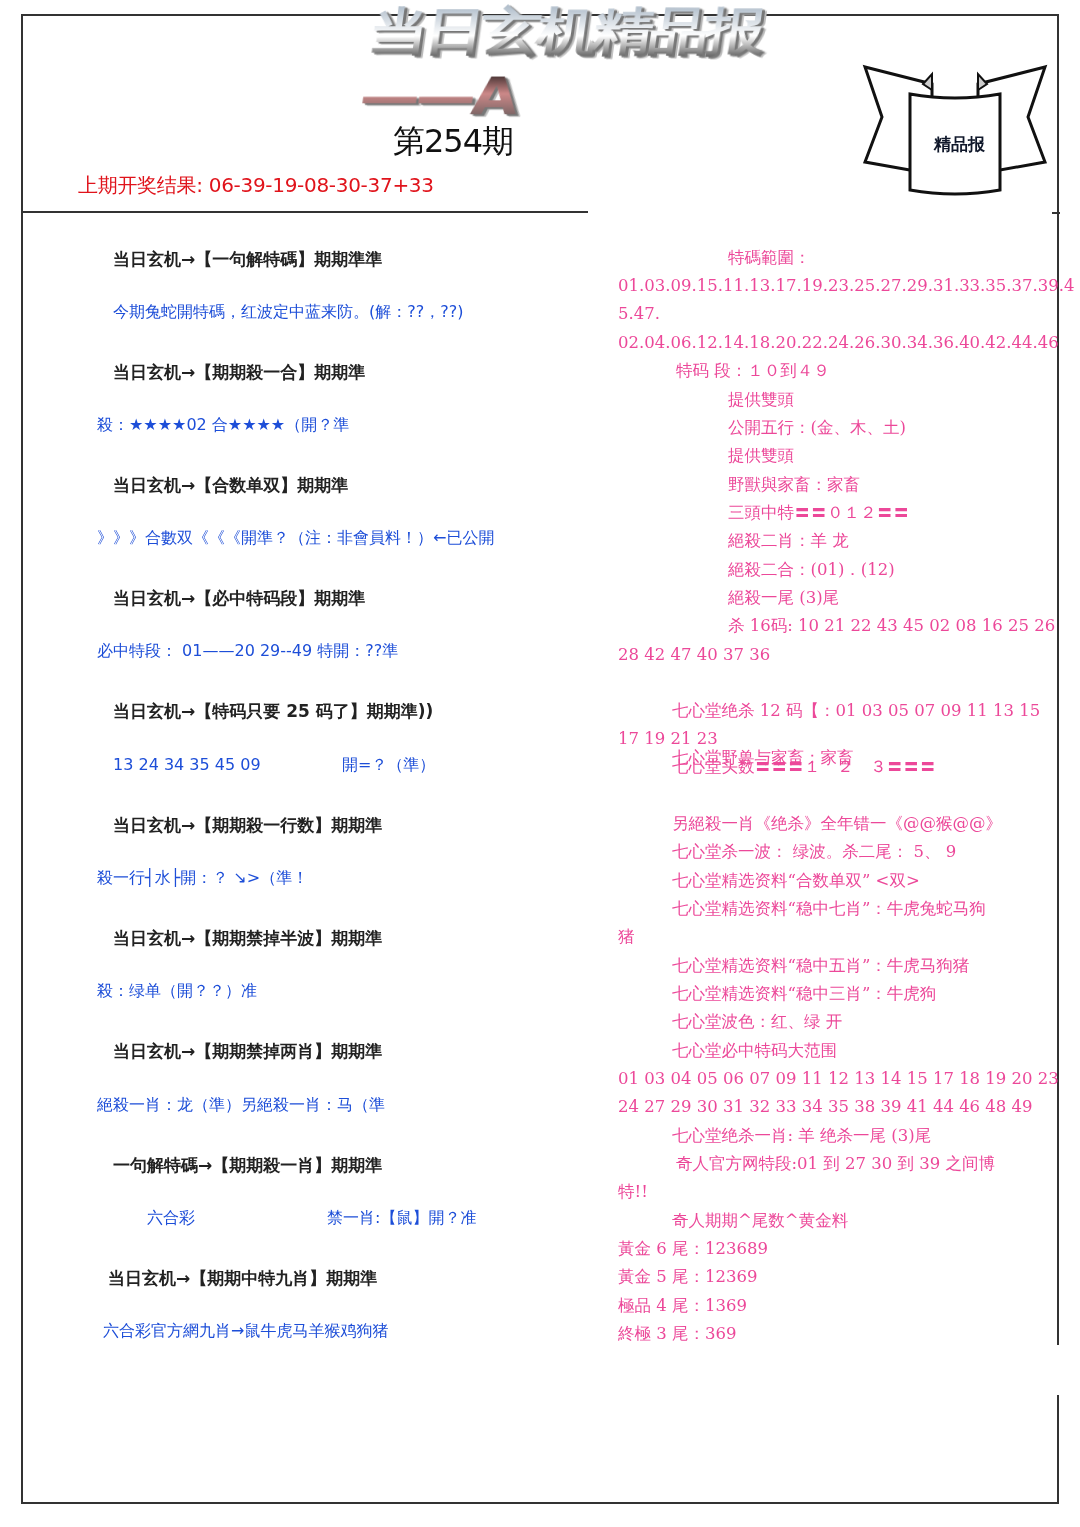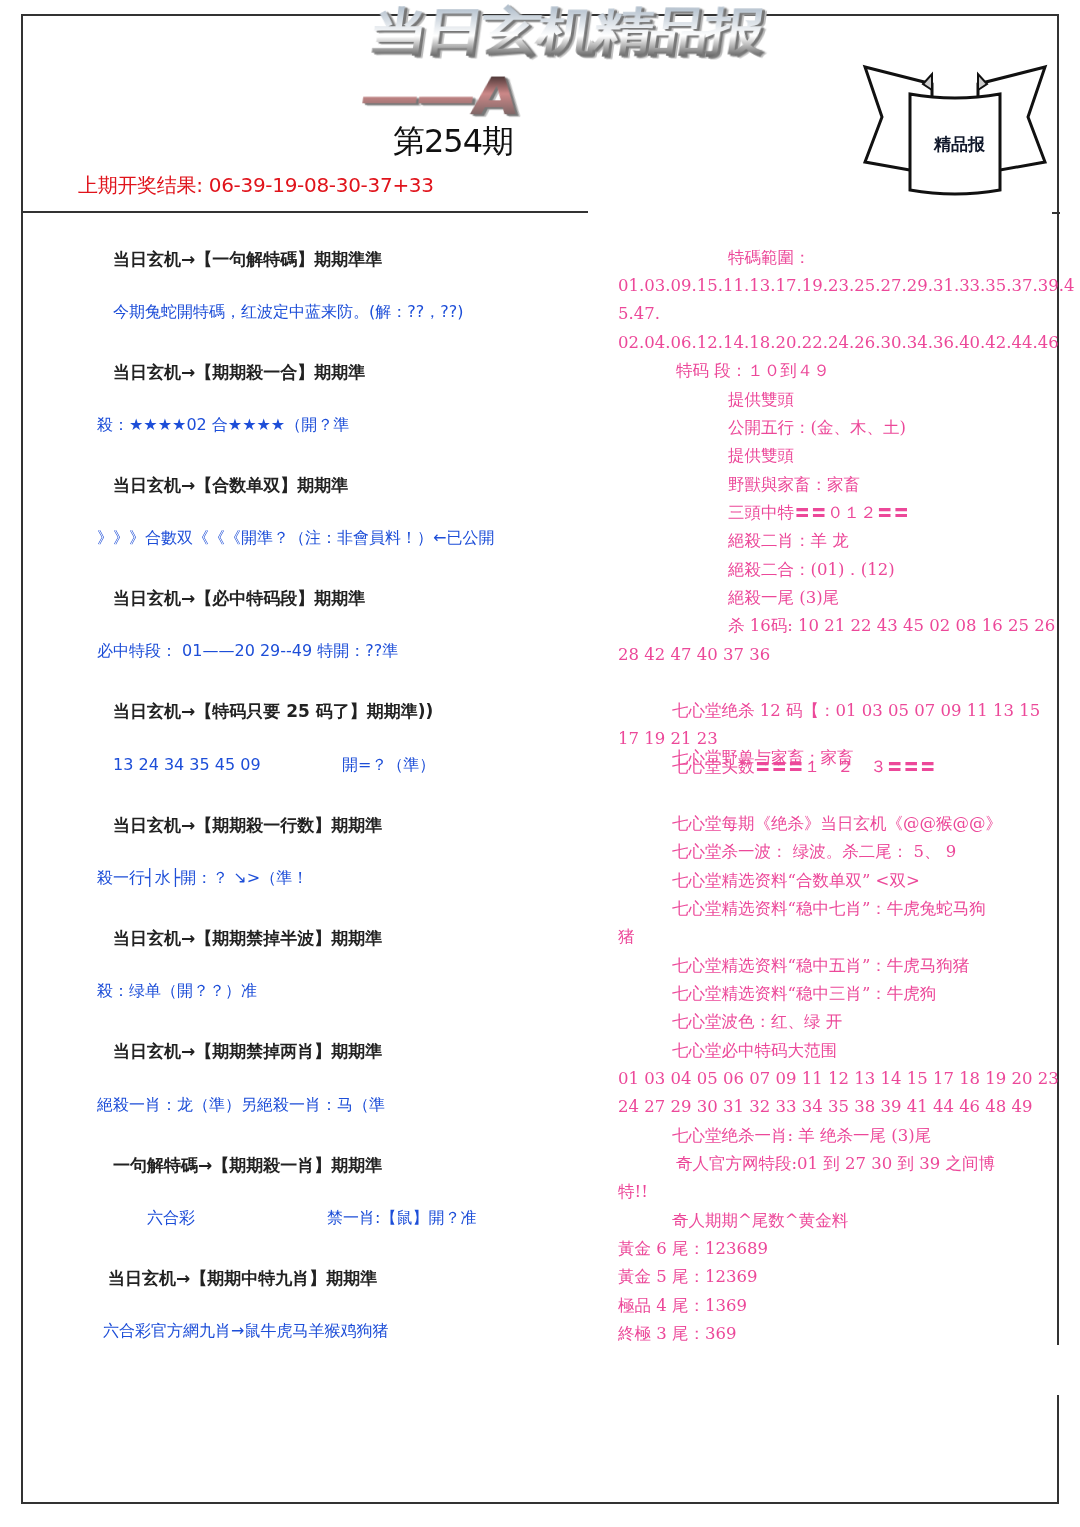--- a/index.html
+++ b/index.html
@@ -98,21 +98,21 @@
 <div class="rl" style="left:728px;top:530px;">絕殺二肖：羊 龙</div>
 <div class="rl" style="left:728px;top:559px;">絕殺二合：(01)．(12)</div>
 <div class="rl" style="left:728px;top:587px;">絕殺一尾 (3)尾</div>
 <div class="rl" style="left:728px;top:615px;">杀 16码: 10 21 22 43 45 02 08 16 25 26</div>
 <div class="rl" style="left:618px;top:644px;">28 42 47 40 37 36</div>
 
 <div class="rl" style="left:672px;top:700px;">七心堂绝杀 12 码【：01 03 05 07 09 11 13 15</div>
 <div class="rl" style="left:618px;top:728px;">17 19 21 23</div>
 <div class="rl" style="left:672px;top:756px;">七心堂头数〓〓〓１　２　３〓〓〓</div>
 <div class="rl" style="left:672px;top:747px;">七心堂野兽与家畜：家畜</div>
-<div class="rl" style="left:672px;top:813px;">七心堂每期《绝杀》当日玄机《@@猴@@》</div>
+<div class="rl" style="left:672px;top:813px;">另絕殺一肖《绝杀》全年错一《@@猴@@》</div>
 <div class="rl" style="left:672px;top:841px;">七心堂杀一波： 绿波。杀二尾： 5、 9</div>
 <div class="rl" style="left:672px;top:870px;">七心堂精选资料“合数单双” &lt;双&gt;</div>
 <div class="rl" style="left:672px;top:898px;">七心堂精选资料“稳中七肖”：牛虎兔蛇马狗</div>
 <div class="rl" style="left:618px;top:926px;">猪</div>
 <div class="rl" style="left:672px;top:955px;">七心堂精选资料“稳中五肖”：牛虎马狗猪</div>
 <div class="rl" style="left:672px;top:983px;">七心堂精选资料“稳中三肖”：牛虎狗</div>
 <div class="rl" style="left:672px;top:1011px;">七心堂波色：红、绿 开</div>
 <div class="rl" style="left:672px;top:1040px;">七心堂必中特码大范围</div>
 <div class="rl" style="left:618px;top:1068px;">01 03 04 05 06 07 09 11 12 13 14 15 17 18 19 20 23</div>
 <div class="rl" style="left:618px;top:1096px;">24 27 29 30 31 32 33 34 35 38 39 41 44 46 48 49</div>

